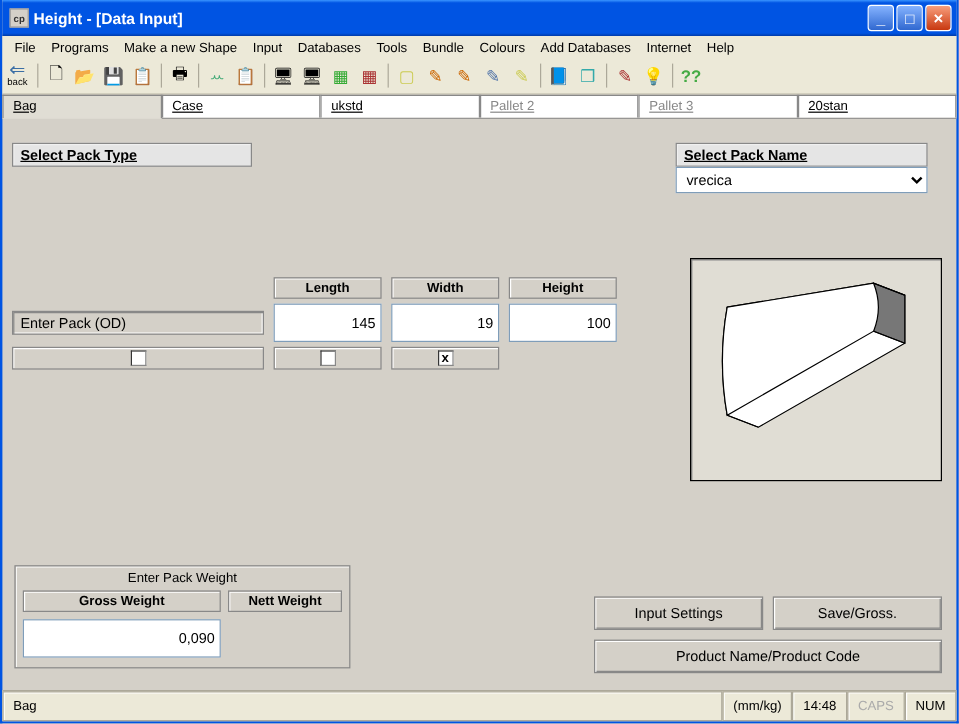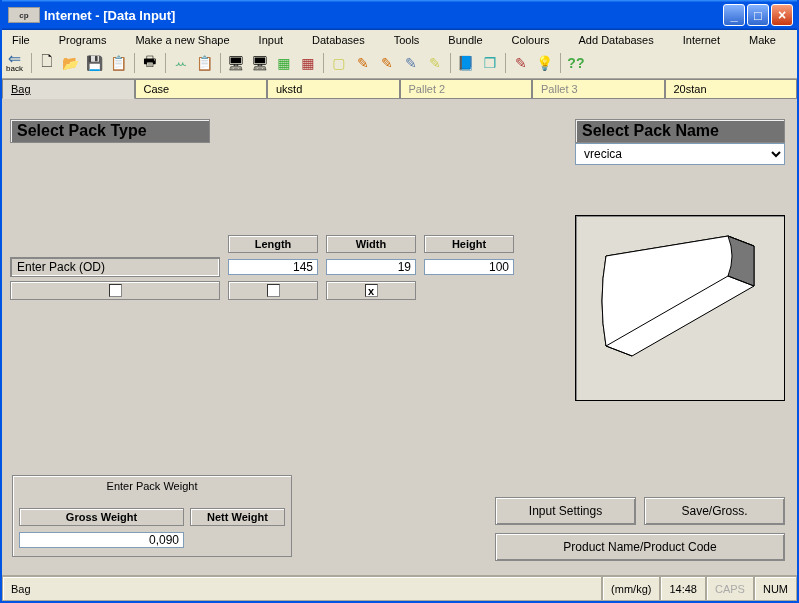--- a/index.html
+++ b/index.html
@@ -24,21 +24,21 @@
   background: linear-gradient(to bottom, #3a95ff 0%, #0054e3 8%, #0054e3 92%, #003ba8 100%);
   height: 30px;
   display: flex;
   align-items: center;
   padding: 0 4px 0 6px;
   color: white;
   font-weight: bold;
   font-size: 13px;
 }
 .titlebar .icon {
-  width: 32px;
+  width: 16px;
   height: 16px;
   background: #d4d0c8;
   border: 1px solid #999;
   margin-right: 4px;
   display: flex;
   align-items: center;
   justify-content: center;
   color: #333;
   font-size: 8px;
   font-weight: bold;
@@ -58,21 +58,21 @@
   justify-content: center;
   font-family: Arial;
   font-weight: bold;
 }
 .tb-min, .tb-max { background: linear-gradient(to bottom, #85b3ff, #3068d0); color: white; }
 .tb-close { background: linear-gradient(to bottom, #f89e7c, #c83810); color: white; font-size: 14px; }
 .menubar {
   background: #ece9d8;
   padding: 2px 4px;
   display: flex;
-  gap: 17px;
+  gap: 1px;
   font-size: 11px;
 }
 .menubar span { padding: 2px 6px; cursor: default; }
 .toolbar {
   background: #ece9d8;
   padding: 2px 4px 4px 4px;
   display: flex;
   align-items: center;
   gap: 2px;
   border-bottom: 1px solid #aca899;
@@ -104,63 +104,65 @@
 .tabstrip {
   display: flex;
   background: #d4d0c8;
   border-bottom: 1px solid #888;
 }
 .tab {
   flex: 1;
   padding: 3px 8px;
   border: 1px solid #888;
   border-bottom: none;
-  background: #fef9c3;
+  background: #ffffff;
   font-size: 11px;
   cursor: default;
+  text-decoration: underline;
 }
 .tab.active {
   text-decoration: underline;
   background: #e0ddd4;
   border-bottom: 1px solid #e0ddd4;
   margin-bottom: -1px;
 }
 .tab.disabled { color: #888; }
 .client {
   flex: 1;
   padding: 10px 8px;
   position: relative;
 }
 .row {
   display: flex;
   gap: 10px;
   align-items: flex-start;
 }
 .group-label {
   border: 1px solid #888;
-  background: #737373;
+  background: #e5e5e5;
   box-shadow: inset 1px 1px 0 #f0f0f0;
   padding: 2px 6px;
   font-weight: bold;
-  font-size: 16px;
+  font-size: 12px;
+  text-decoration: underline;
 }
 .sunken-label {
   border: 1px solid #888;
   background: #d4d0c8;
   box-shadow: inset 1px 1px 0 #888, inset -1px -1px 0 #fff;
   padding: 2px 6px;
   font-size: 12px;
 }
 select, input[type=text] {
   font-family: inherit;
   font-size: 12px;
   padding: 1px 4px;
   border: 1px solid #7f9db9;
   background: white;
-  height: 16px;
+  height: 32px;
 }
 select { height: 22px; }
 input[type=text].num { text-align: right; }
 .pack-grid {
   display: grid;
   grid-template-columns: 210px 90px 90px 90px;
   gap: 4px 8px;
   align-items: center;
 }
 .col-head {
@@ -216,21 +218,20 @@
   display: grid;
   grid-template-columns: 1fr 1fr;
   gap: 6px;
 }
 .wh-head {
   text-align: center;
   font-weight: bold;
   border: 1px solid #888;
   box-shadow: inset 1px 1px 0 #fff;
   padding: 2px;
-  margin-top: 12px;
 }
 .btn {
   border: 1px solid #888;
   background: #d4d0c8;
   box-shadow: inset 1px 1px 0 #fff, inset -1px -1px 0 #888;
   padding: 6px 10px;
   text-align: center;
   font-size: 12px;
   cursor: default;
 }
@@ -261,40 +262,40 @@
 }
 .status-cell.grow { flex: 1; }
 .status-cell.disabled { color: #aaa; }
 </style>
 </head>
 <body>
 
 <div class="window">
   <div class="titlebar">
     <div class="icon">cp</div>
-    <span>Internet - [Data Input]</span>
+    <span>Height - [Data Input]</span>
     <div class="titlebar-buttons">
       <div class="tb-min">_</div>
       <div class="tb-max">□</div>
       <div class="tb-close">×</div>
     </div>
   </div>
 
   <div class="menubar">
     <span>File</span>
     <span>Programs</span>
     <span>Make a new Shape</span>
     <span>Input</span>
     <span>Databases</span>
     <span>Tools</span>
     <span>Bundle</span>
     <span>Colours</span>
     <span>Add Databases</span>
     <span>Internet</span>
-    <span>Make</span>
+    <span>Help</span>
   </div>
 
   <div class="toolbar">
     <div class="backbtn">
       <span class="arrow">⇐</span>
       <span class="lbl">back</span>
     </div>
     <div class="sep"></div>
     <div class="tbtn">🗋</div>
     <div class="tbtn">📂</div>
@@ -334,21 +335,21 @@
     <div class="tab disabled">Pallet 3</div>
     <div class="tab">20stan</div>
   </div>
 
   <div class="client">
 
     <div class="row" style="justify-content: space-between; margin-top:10px;">
       <div style="width:200px;">
         <div class="group-label">Select Pack Type</div>
       </div>
-      <div style="width:210px; margin-right:4px;">
+      <div style="width:210px; margin-right:16px;">
         <div class="group-label">Select Pack Name</div>
         <select style="width:100%;">
           <option>vrecica</option>
         </select>
       </div>
     </div>
 
     <div style="margin-top:70px;">
       <div class="pack-grid">
         <div></div>

